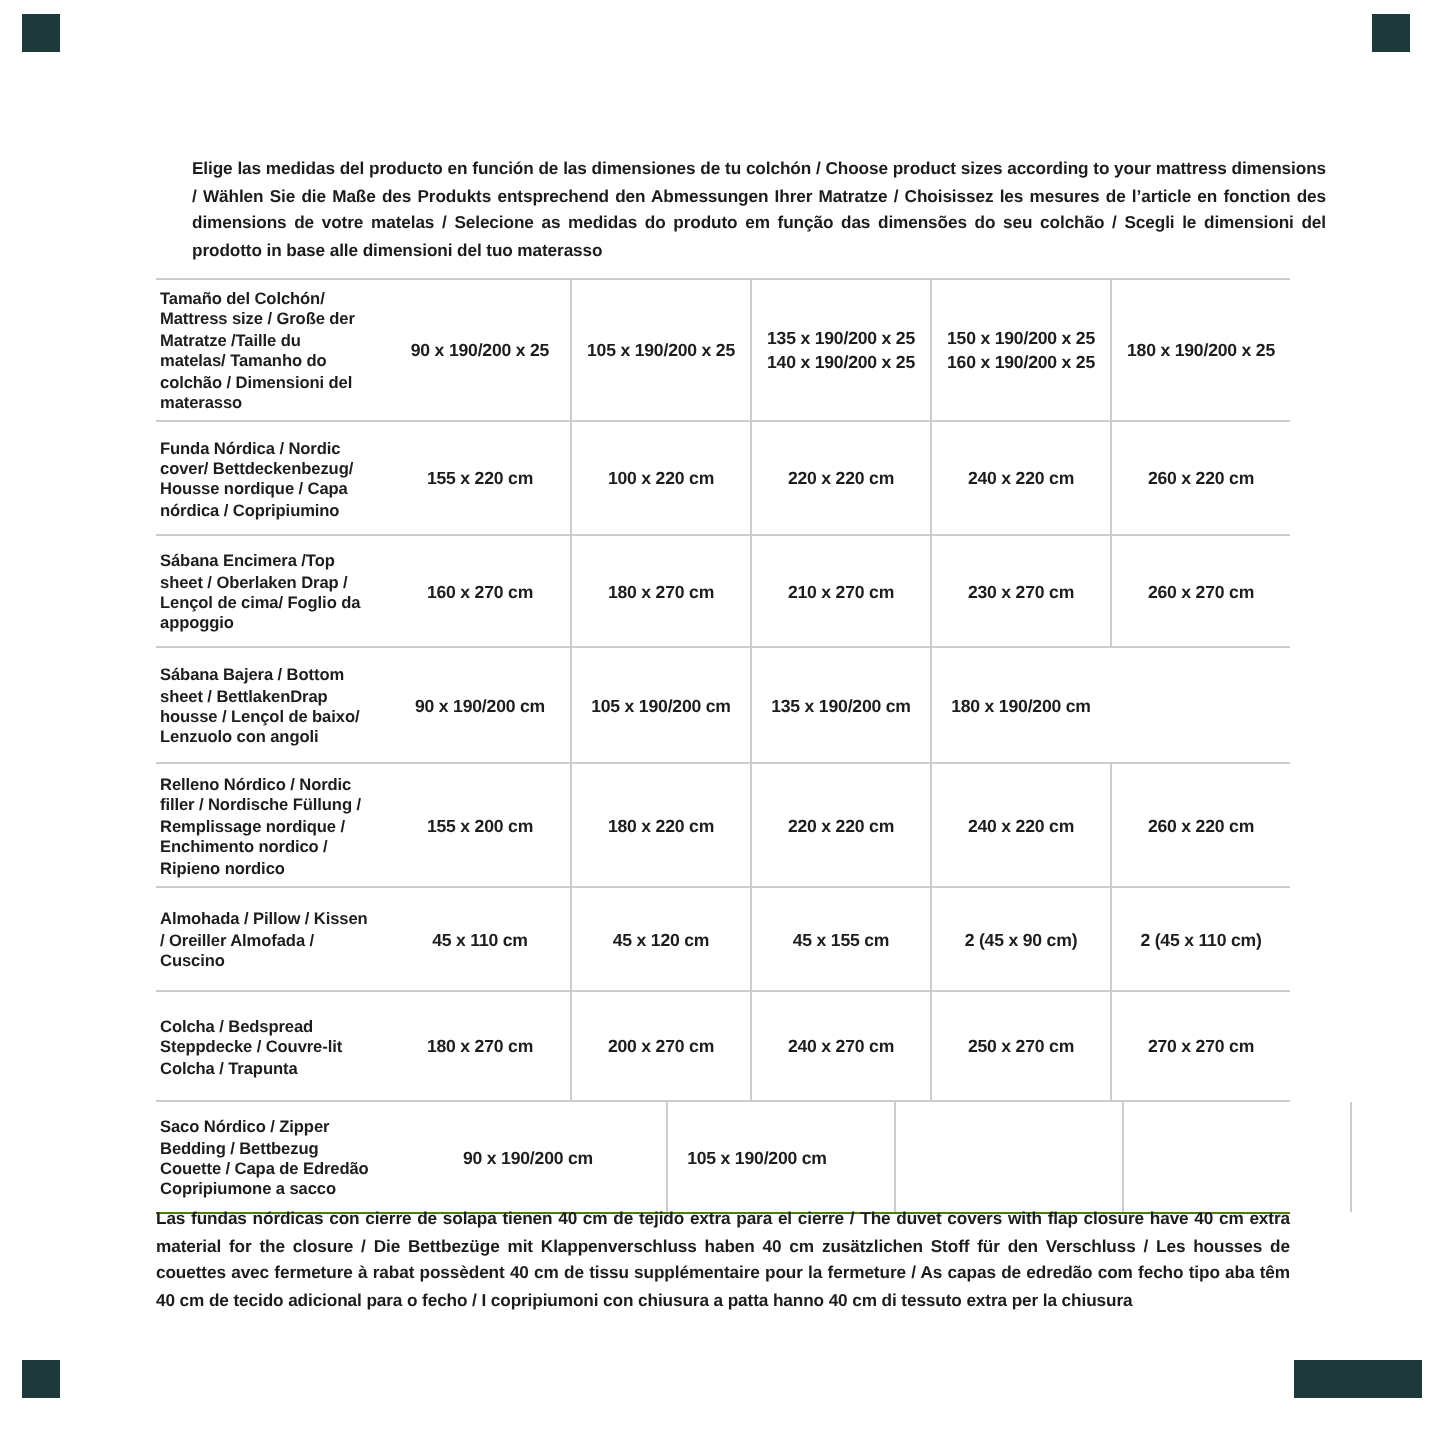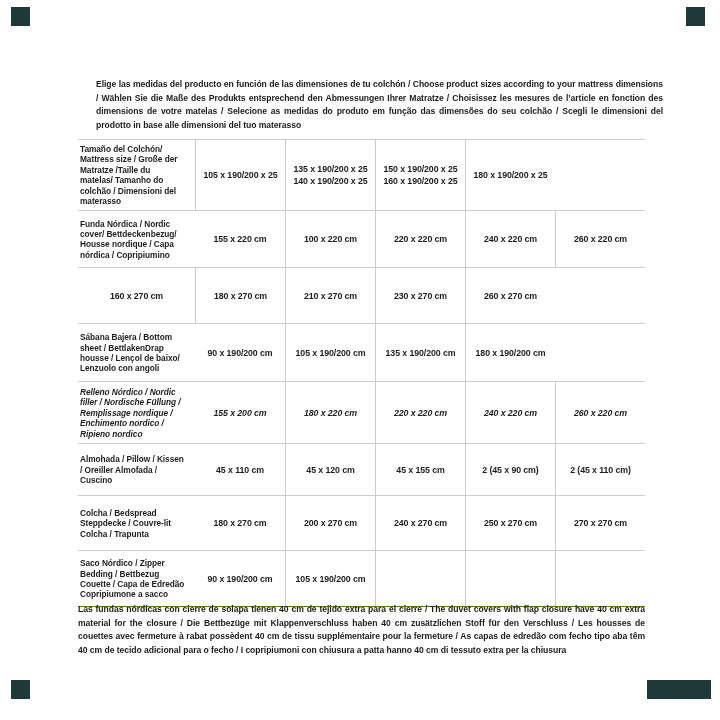--- a/index.html
+++ b/index.html
@@ -34,22 +34,22 @@
     position:absolute; top:61px; left:0; width:567px;
     border-bottom:1px solid #4d7c0f;
   }
   .t-row {
     display:grid;
     grid-template-columns:117px 90px 90px 90px 90px 90px;
     border-top:1px solid #cccccc;
     align-items:stretch;
   }
   .r0 { min-height:60px; } .r1 { min-height:57px; } .r2 { min-height:56px; }
-  .r3 { min-height:58px; } .r4 { min-height:62px;font-style:italic; } .r5 { min-height:52px; }
-  .r6 { min-height:55px; } .r7 { min-height:56px; }
+  .r3 { min-height:58px; } .r4 { min-height:62px; } .r5 { min-height:52px; }
+  .r6 { min-height:55px; } .r7 { min-height:56px;gap:24px; }
   .cell-label {
     display:flex; align-items:center;
     font-size:8.3px; font-weight:bold; line-height:10.4px;
     letter-spacing:-0.05px;
     padding:4px 10px 4px 2px;
   }
   .cell-val {
     display:flex; align-items:center; justify-content:center;
     font-size:8.8px; font-weight:bold; letter-spacing:-0.1px;
     text-align:center; white-space:pre-line; line-height:12px;
@@ -66,38 +66,40 @@
 <div class="corner-marker marker-br"></div>
 
 <div class="page">
 
   <p class="para intro">Elige las medidas del producto en función de las dimensiones de tu colchón / Choose product sizes according to your mattress dimensions / Wählen Sie die Maße des Produkts entsprechend den Abmessungen Ihrer Matratze / Choisissez les mesures de l’article en fonction des dimensions de votre matelas / Selecione as medidas do produto em função das dimensões do seu colchão / Scegli le dimensioni del prodotto in base alle dimensioni del tuo materasso</p>
 
   <div class="size-table">
 
     <div class="t-row r0">
       <div class="cell-label">Tamaño del Colchón/ Mattress size / Große der Matratze /Taille du matelas/ Tamanho do colchão / Dimensioni del materasso</div>
+      <div class="cell-val">90 x 190/200 x 25</div>
       <div class="cell-val vline">105 x 190/200 x 25</div>
       <div class="cell-val vline">135 x 190/200 x 25
 140 x 190/200 x 25</div>
       <div class="cell-val vline">150 x 190/200 x 25
 160 x 190/200 x 25</div>
       <div class="cell-val vline">180 x 190/200 x 25</div>
     </div>
 
     <div class="t-row r1">
       <div class="cell-label">Funda Nórdica /  Nordic cover/ Bettdeckenbezug/ Housse nordique  / Capa nórdica / Copripiumino</div>
       <div class="cell-val">155 x 220 cm</div>
       <div class="cell-val vline">100 x 220 cm</div>
       <div class="cell-val vline">220 x 220 cm</div>
       <div class="cell-val vline">240 x 220 cm</div>
       <div class="cell-val vline">260 x 220 cm</div>
     </div>
 
     <div class="t-row r2">
+      <div class="cell-label">Sábana Encimera /Top sheet / Oberlaken Drap / Lençol de cima/ Foglio da appoggio</div>
       <div class="cell-val">160 x 270 cm</div>
       <div class="cell-val vline">180 x 270 cm</div>
       <div class="cell-val vline">210 x 270 cm</div>
       <div class="cell-val vline">230 x 270 cm</div>
       <div class="cell-val vline">260 x 270 cm</div>
     </div>
 
     <div class="t-row r3">
       <div class="cell-label">Sábana Bajera / Bottom sheet / BettlakenDrap housse / Lençol de baixo/ Lenzuolo con angoli</div>
       <div class="cell-val">90 x 190/200 cm</div>

